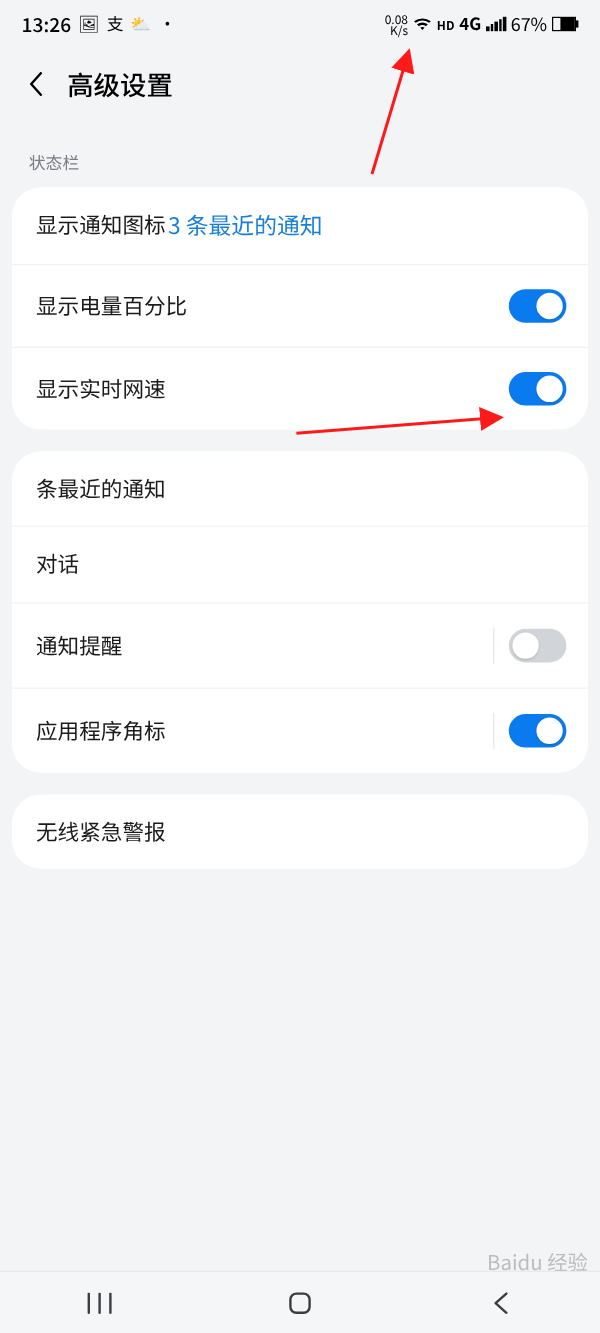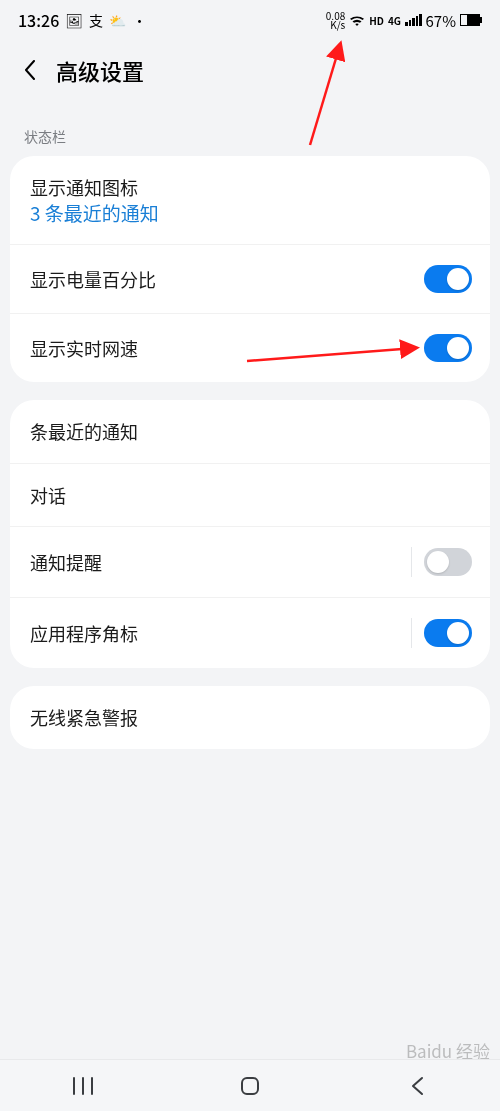--- a/index.html
+++ b/index.html
@@ -63,21 +63,21 @@
     .row {
       display: flex;
       align-items: center;
       justify-content: space-between;
       padding: 20px 18px 20px 20px;
       border-bottom: 1px solid #f1f1f1;
       line-height: 1.25;
       position: relative;
     }
     .row:last-child { border-bottom: none; }
-    .row-text { display: flex; flex-direction: column; gap: 2px; }
+    .row-text { display: flex; flex-direction: row; gap: 2px; }
     .row-title { font-size: 18px; color: #1b1b1b; }
     .row-sub { font-size: 19px; }
     .sub-blue { color: #1a7fd6; }
     .sub-gray { color: #8b8e93; }
     
     .toggle {
       width: 48px; height: 28px; border-radius: 14px;
       position: relative; flex-shrink: 0;
     }
     .toggle.on { background: #0a7bef; }
@@ -122,21 +122,21 @@
     <div class="netspeed">
       <div>0.08</div>
       <div>K/s</div>
     </div>
     <span>
       <svg width="16" height="12" viewBox="0 0 16 12">
           <path d="M8 11 L6.2 9 A4 4 0 0 1 9.8 9 Z M3.5 6.3 A8 8 0 0 1 12.5 6.3 L11 7.8 A5.8 5.8 0 0 0 5 7.8 Z M1 3.7 A12 12 0 0 1 15 3.7 L13.6 5 A10 10 0 0 0 2.4 5 Z" fill="#000"></path>
         </svg>
     </span>
     <span style="font-size:10px;font-weight:600">HD</span>
-    <span style="font-size:10px;font-weight:600">4G</span>
+    <span style="font-size:14px;font-weight:600">4G</span>
     <span class="sig-bars">
         <span></span>
         <span></span>
         <span></span>
         <span></span>
         <span></span>
       </span>
     <span>67%</span>
     <span class="batt">
       <span class="batt-body">

